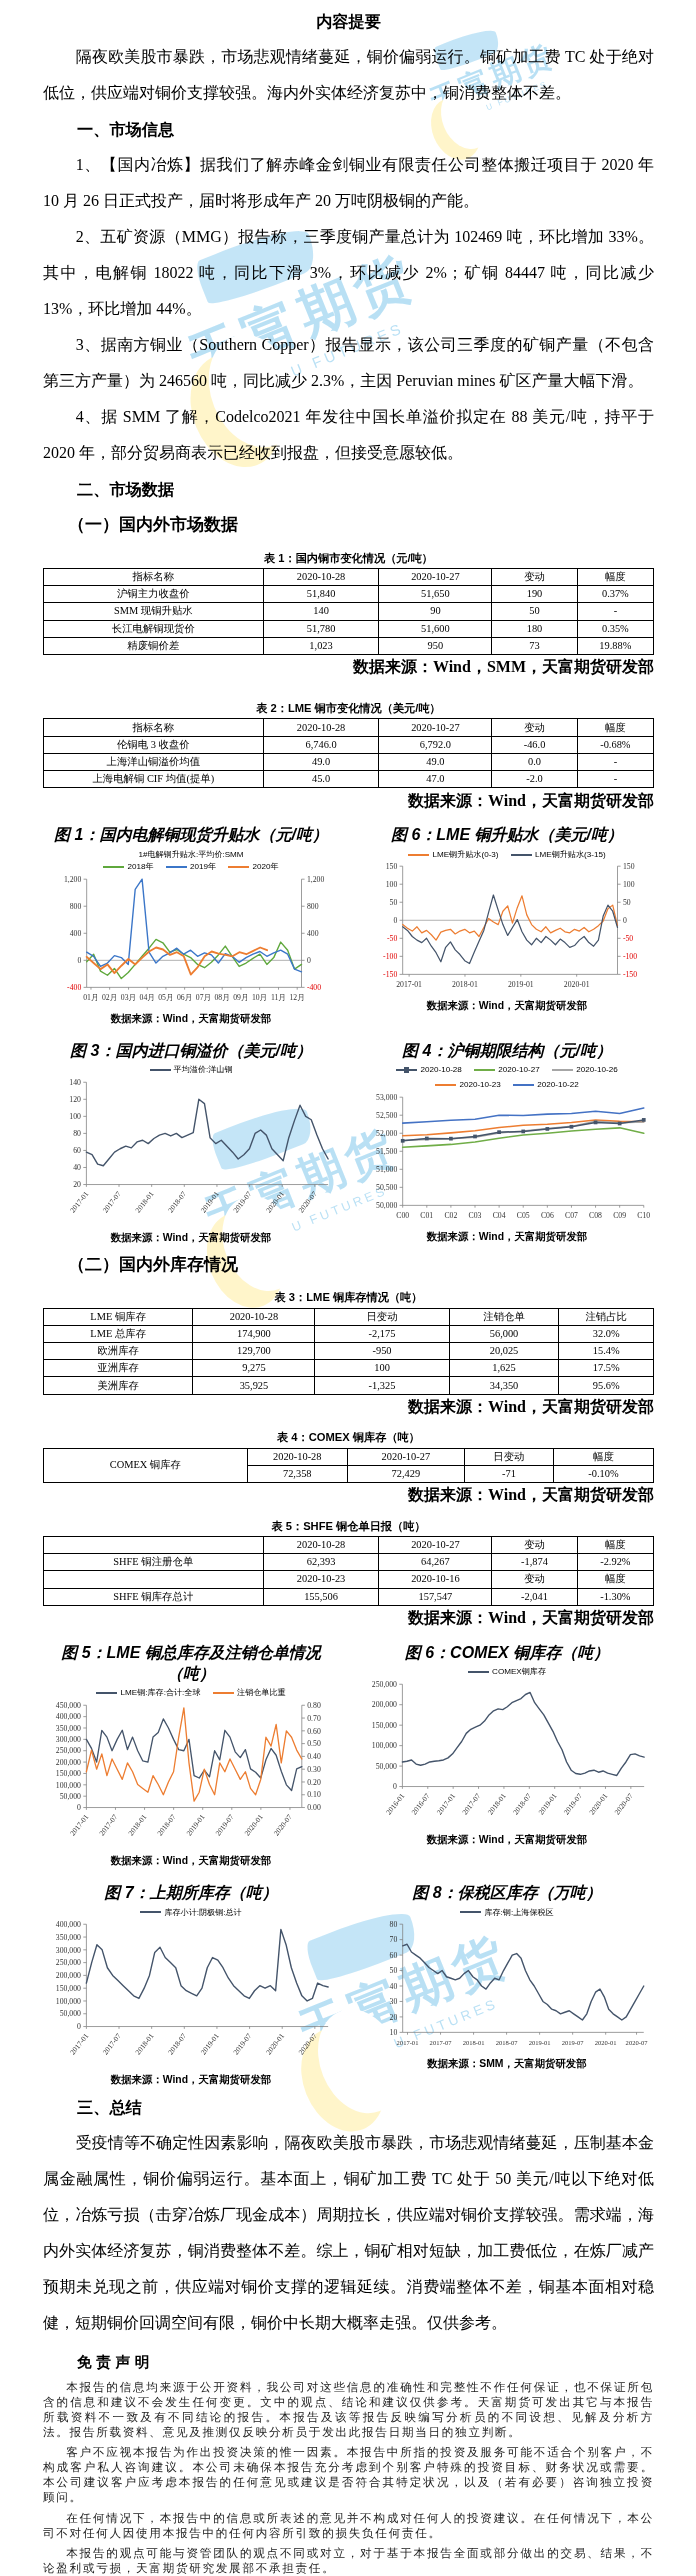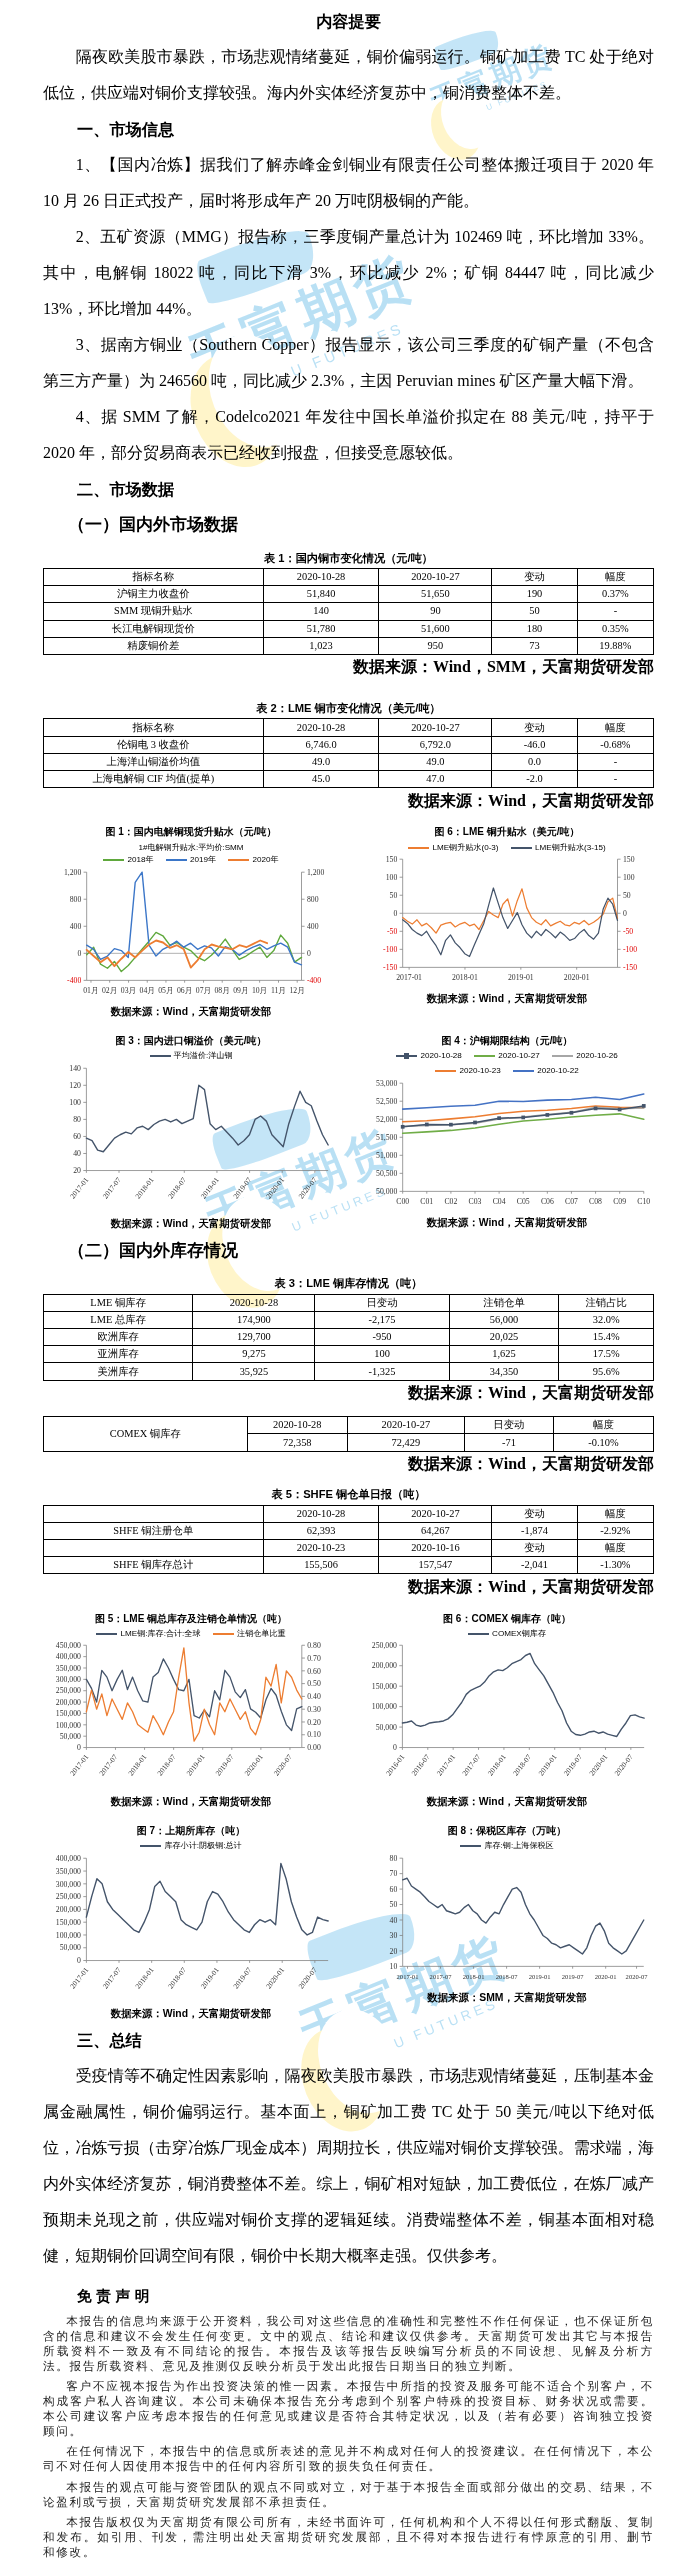--- a/index.html
+++ b/index.html
@@ -35,21 +35,21 @@
              text-align:center;margin:0 0 2.3px 0;}
   table.tbl{width:100%;border-collapse:collapse;table-layout:fixed;}
   table.tbl td{border:0.8px solid #000;font-size:10.4px;text-align:center;height:16.2px;
                padding:0 1.5px;line-height:1.15;font-family:"Liberation Serif","DejaVu Serif",serif;}
   .tbl-src{font-family:Liberation Serif, serif;font-weight:bold;font-size:16px;
            text-align:right;margin:2.3px 0 0 0;}
   .mt30{margin-top:23px;} .mt16{margin-top:12.4px;} .mt14{margin-top:10.8px;} .mt10{margin-top:7.7px;}
 
   .figrow{display:grid;grid-template-columns:1fr 1fr;column-gap:20px;margin-top:9.3px;}
   .fig{text-align:center;}
-  .fig-title{font-family:"Liberation Sans","DejaVu Sans",sans-serif;font-weight:bold;font-size:10px;margin:4.6px 0 2.3px 0;}
+  .fig-title{font-family:"Liberation Sans","DejaVu Sans",sans-serif;font-weight:bold;font-size:16px;margin:4.6px 0 2.3px 0;font-style:italic;}
   .fig-sub{font-size:8.1px;font-family:"Liberation Sans","DejaVu Sans",sans-serif;line-height:11.6px;}
   .legend{display:flex;justify-content:center;gap:3.1px 12.4px;flex-wrap:wrap;font-size:8.1px;
           font-family:"Liberation Sans","DejaVu Sans",sans-serif;line-height:11.6px;margin:0.8px auto 0 auto;}
   .legend.narrow{max-width:255px;}
   .lg{white-space:nowrap;display:inline-flex;align-items:center;}
   .lg i{display:inline-block;width:21px;height:2px;margin-right:3.1px;position:relative;}
   .lg i.mk::after{content:'';position:absolute;left:7.7px;top:-2px;width:5.4px;height:5.4px;background:inherit;}
   svg.chart{display:block;margin:0 auto;}
   .fig-src{font-family:"Liberation Sans","DejaVu Sans",sans-serif;font-weight:bold;font-size:10.4px;margin:3.1px 0 1.5px 0;}
 
@@ -516,20 +516,21 @@
               <td>-1,325</td>
               <td>34,350</td>
               <td>95.6%</td>
             </tr>
           </tbody>
         </table>
       <div class="tbl-src">数据来源：Wind，天富期货研发部</div>
     </div>
 
     <div class="tblwrap mt16">
+      <div class="tbl-title">表 4：COMEX 铜库存（吨）</div>
       <table class="tbl">
           <colgroup>
             <col style="width: 33.4%;">
             <col style="width: 16.4%;">
             <col style="width: 19.2%;">
             <col style="width: 14.6%;">
             <col style="width: 16.4%;">
           </colgroup>
           <tbody>
             <tr>

